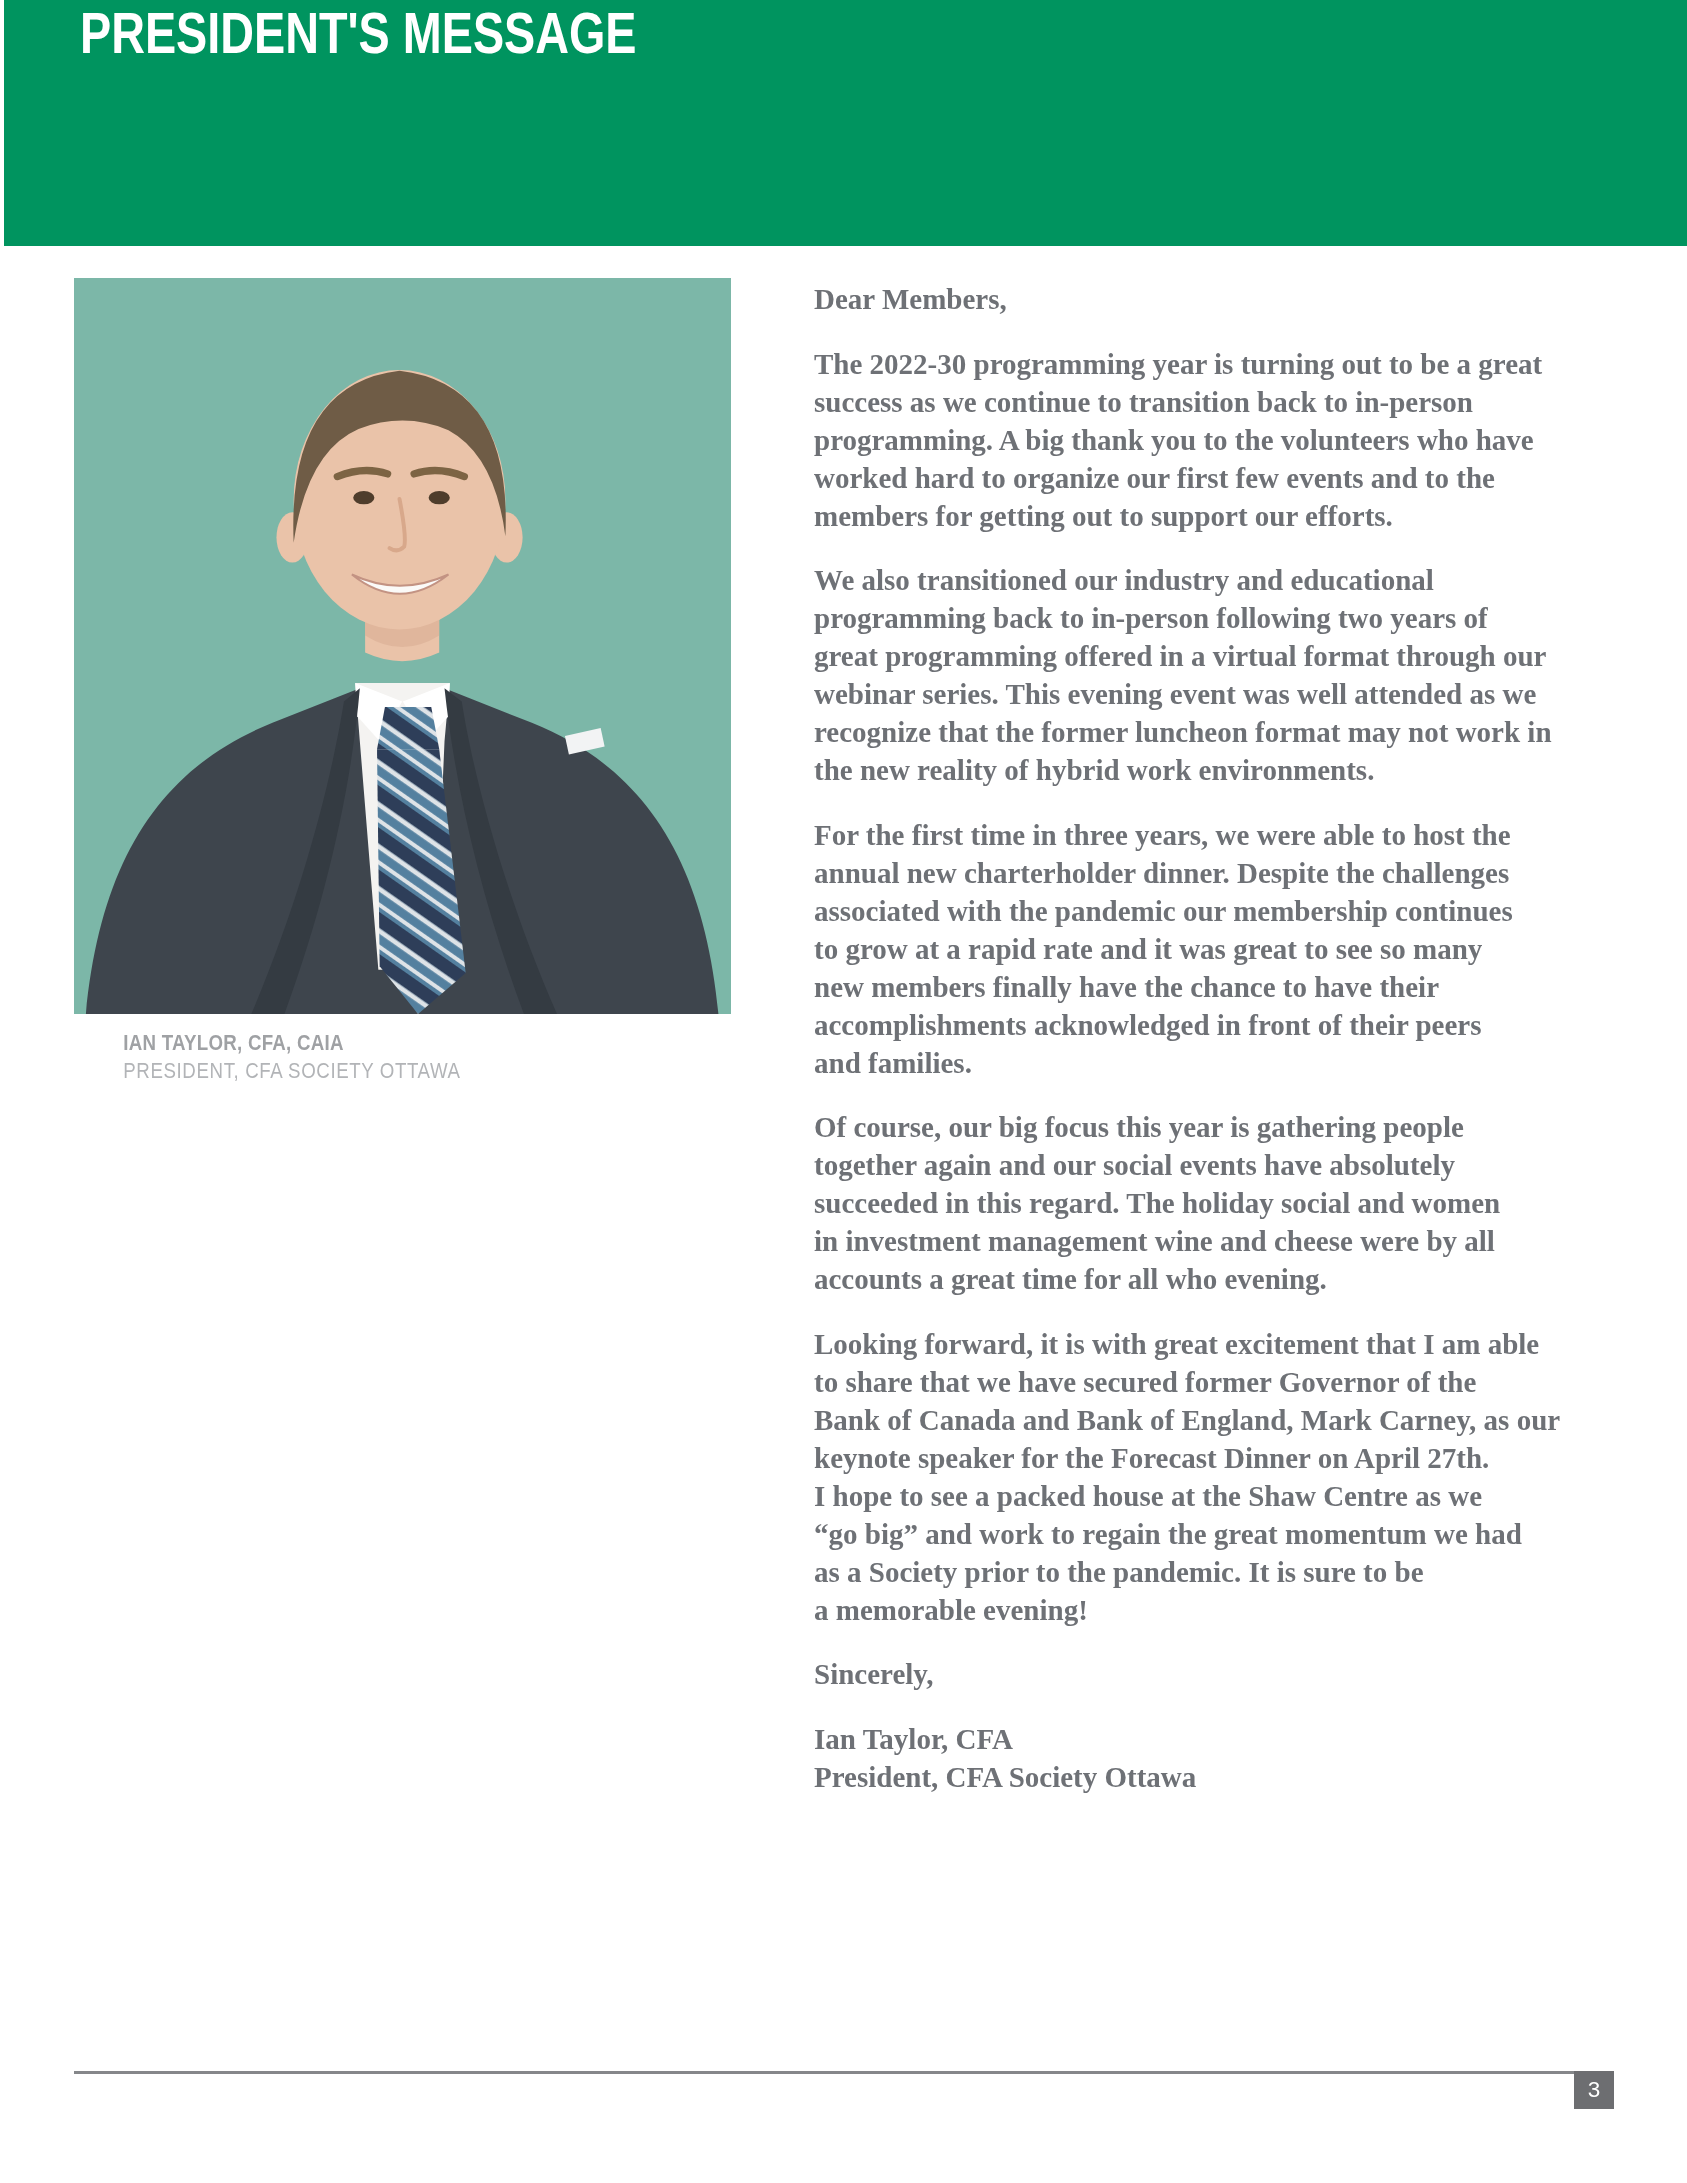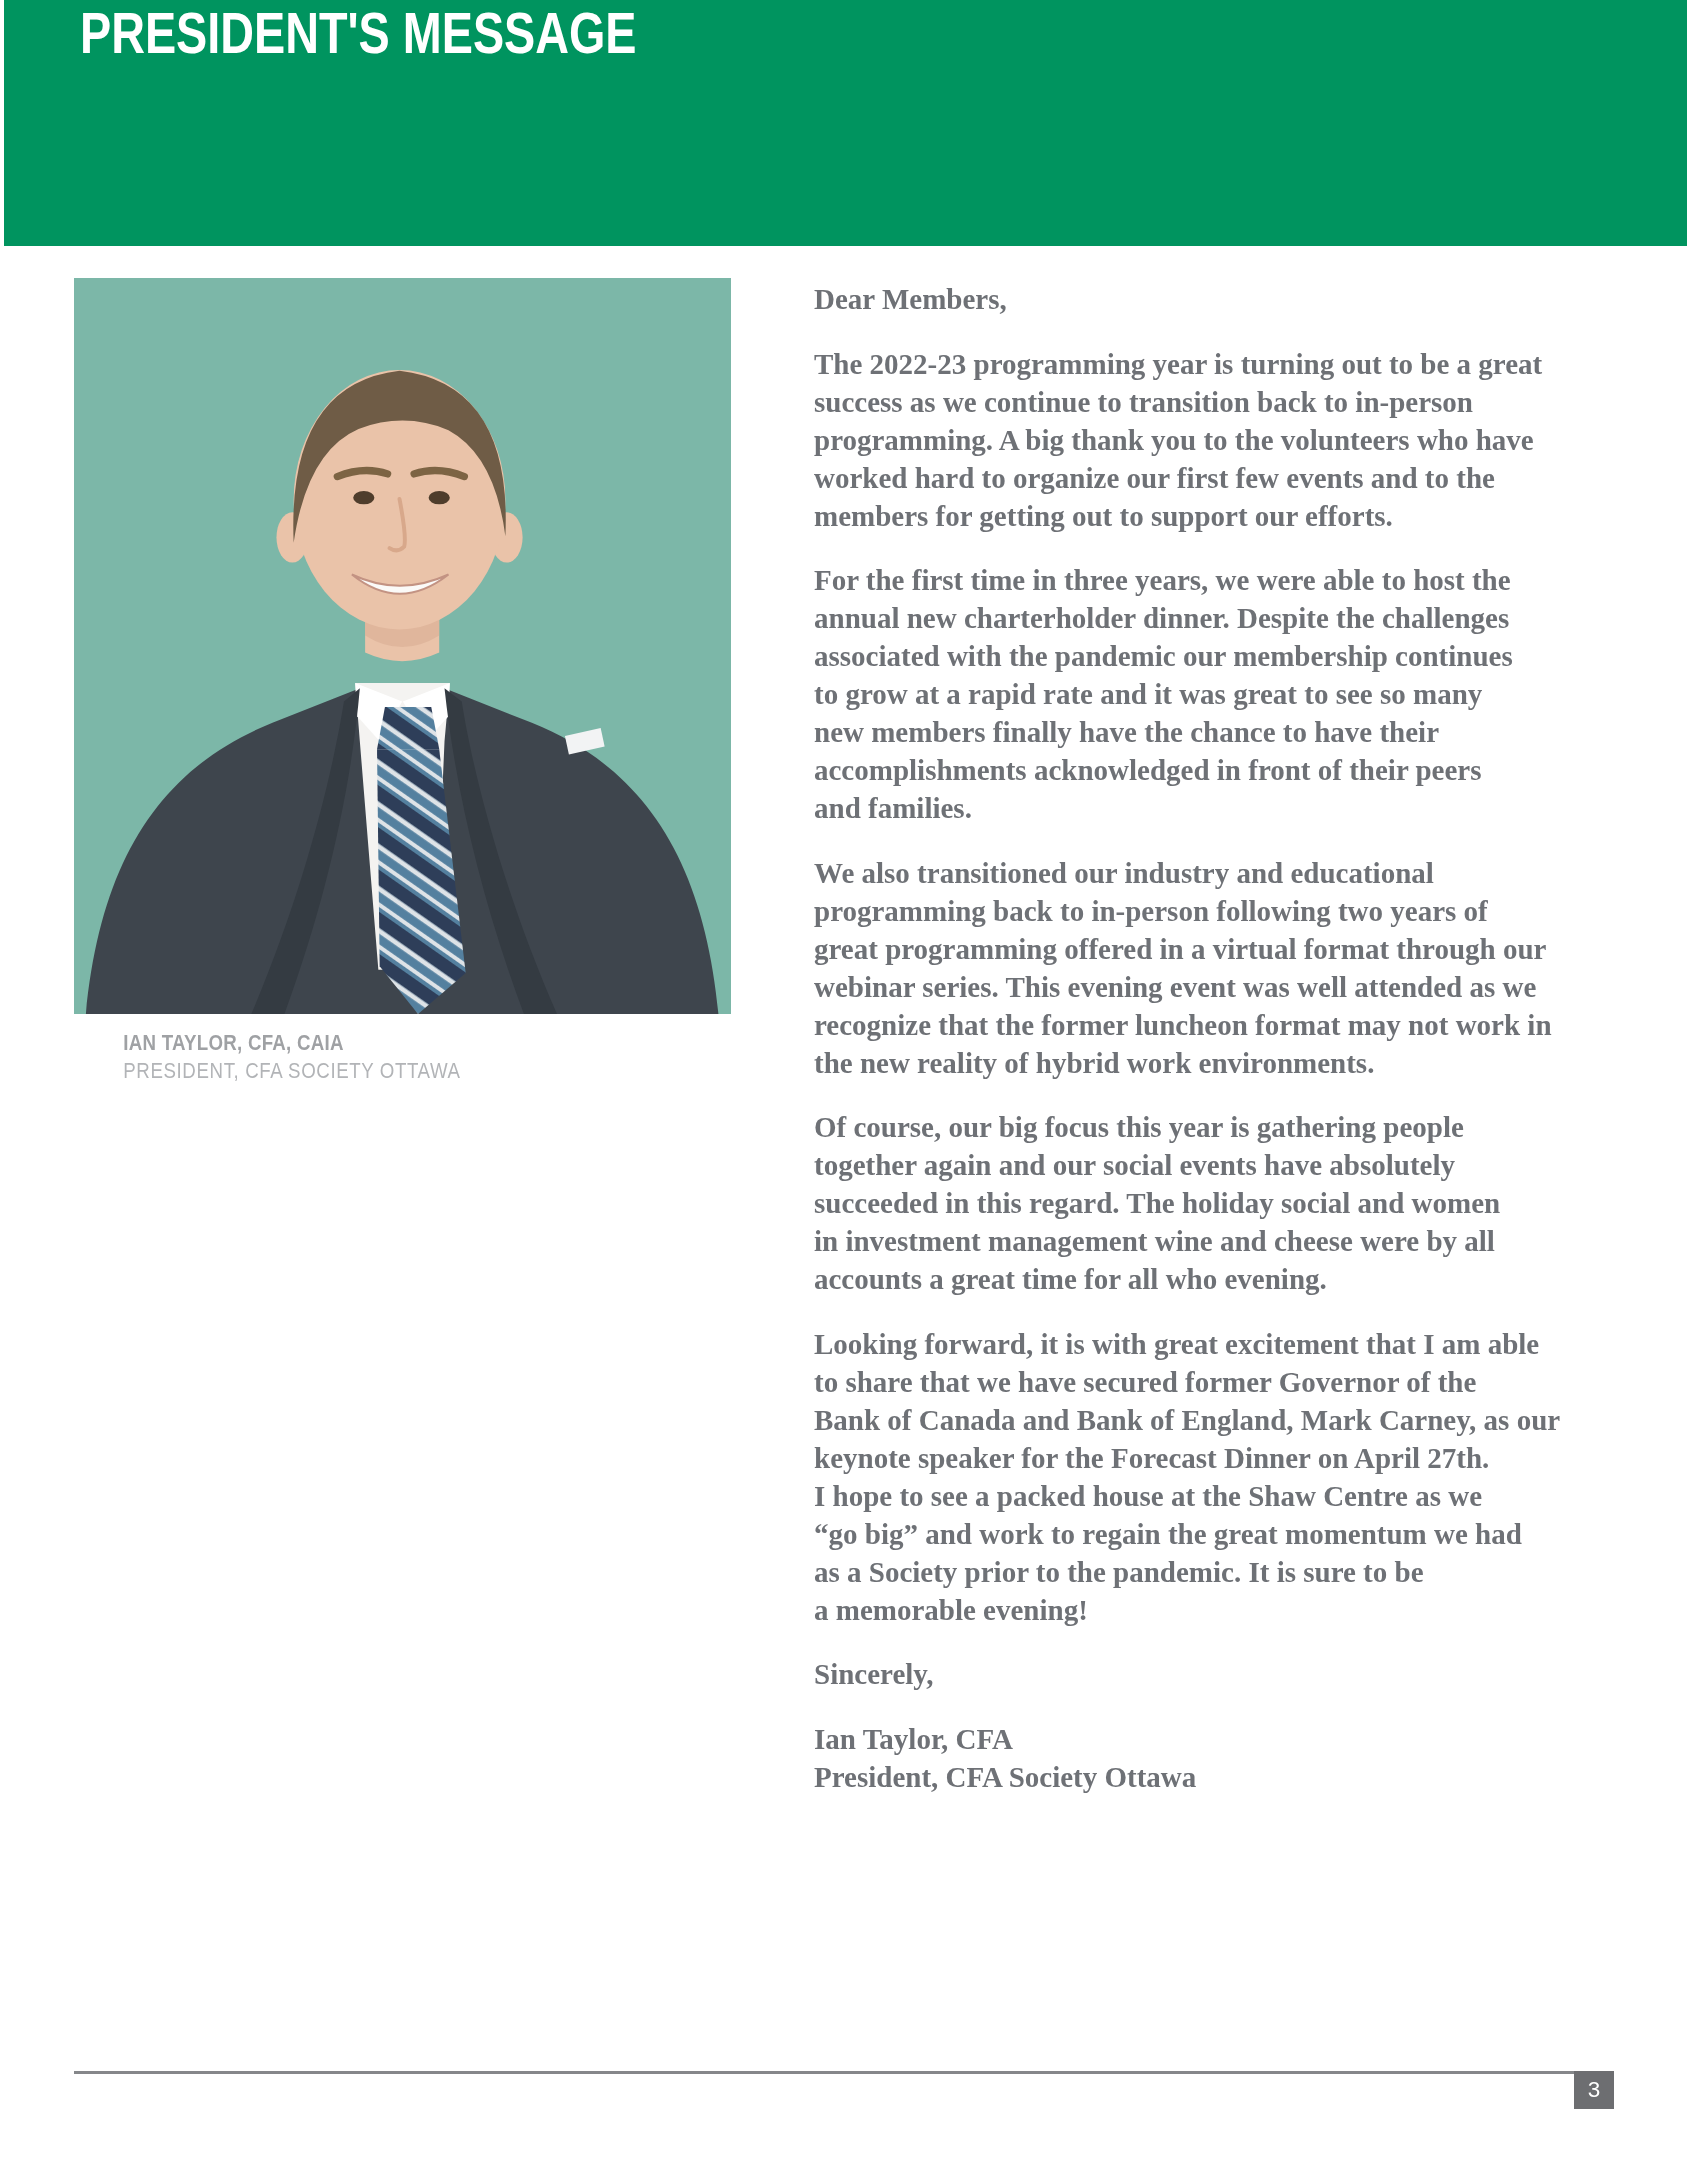--- a/index.html
+++ b/index.html
@@ -134,38 +134,38 @@
       </svg>
     </div>
     <figcaption class="caption">
       <div class="cap-name">IAN TAYLOR, CFA, CAIA</div>
       <div class="cap-role">PRESIDENT, CFA SOCIETY OTTAWA</div>
     </figcaption>
   </figure>
 
   <section class="letter">
     <p>Dear Members,</p>
-    <p>The 2022-23 programming year is turning out to be a great
+    <p>The 2022-30 programming year is turning out to be a great
 success as we continue to transition back to in-person
 programming. A big thank you to the volunteers who have
 worked hard to organize our first few events and to the
 members for getting out to support our efforts.</p>
+    <p>We also transitioned our industry and educational
+programming back to in-person following two years of
+great programming offered in a virtual format through our
+webinar series. This evening event was well attended as we
+recognize that the former luncheon format may not work in
+the new reality of hybrid work environments.</p>
     <p>For the first time in three years, we were able to host the
 annual new charterholder dinner. Despite the challenges
 associated with the pandemic our membership continues
 to grow at a rapid rate and it was great to see so many
 new members finally have the chance to have their
 accomplishments acknowledged in front of their peers
 and families.</p>
-    <p>We also transitioned our industry and educational
-programming back to in-person following two years of
-great programming offered in a virtual format through our
-webinar series. This evening event was well attended as we
-recognize that the former luncheon format may not work in
-the new reality of hybrid work environments.</p>
     <p>Of course, our big focus this year is gathering people
 together again and our social events have absolutely
 succeeded in this regard. The holiday social and women
 in investment management wine and cheese were by all
 accounts a great time for all who evening.</p>
     <p>Looking forward, it is with great excitement that I am able
 to share that we have secured former Governor of the
 Bank of Canada and Bank of England, Mark Carney, as our
 keynote speaker for the Forecast Dinner on April 27th.
 I hope to see a packed house at the Shaw Centre as we

